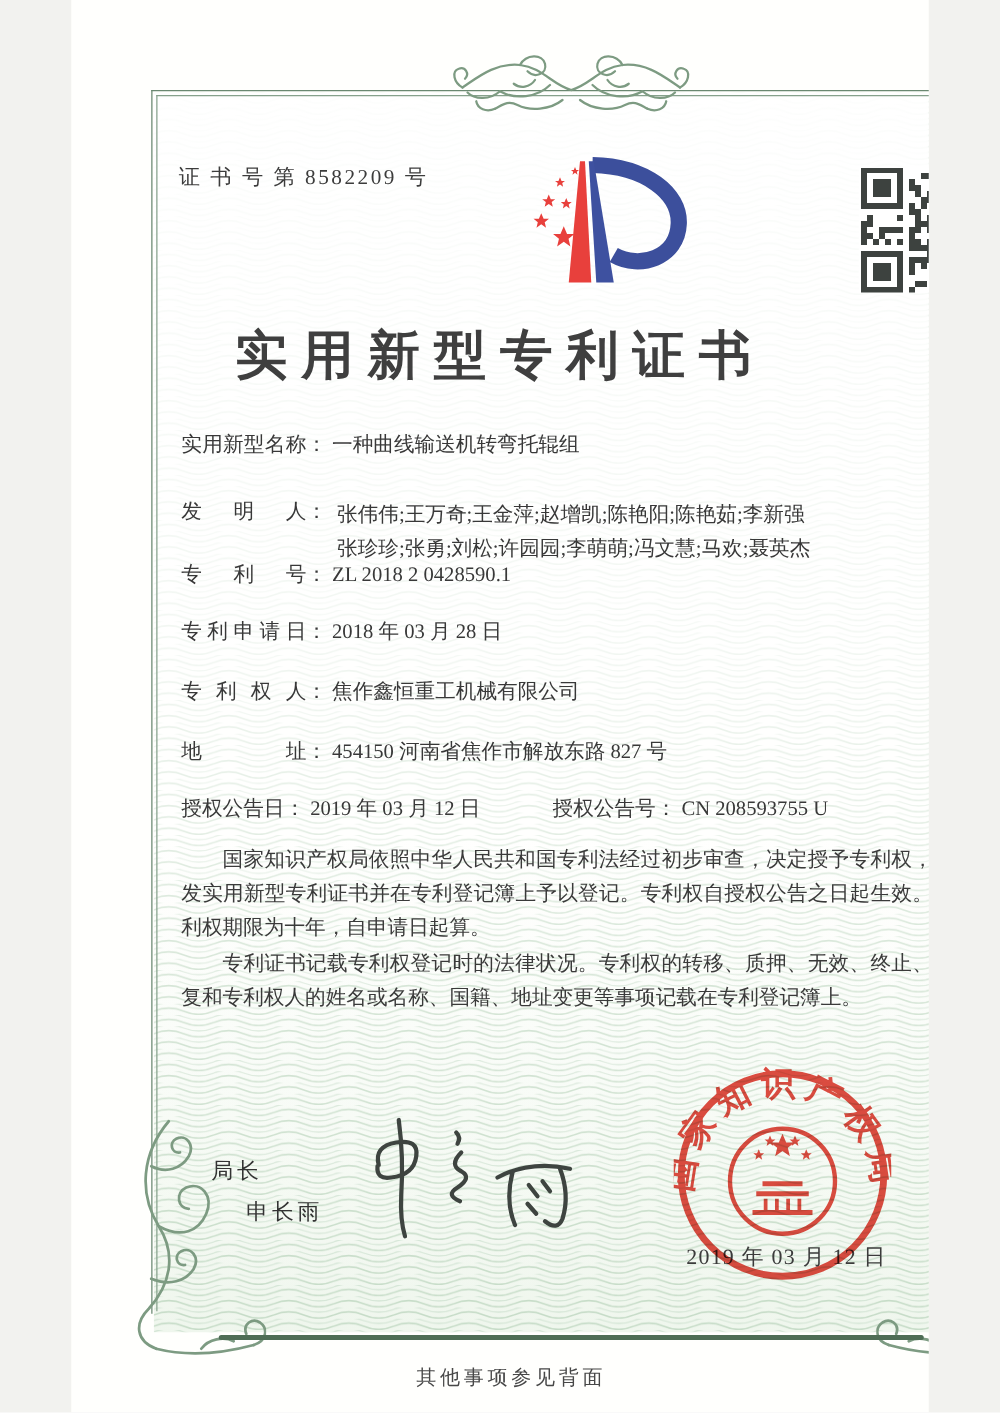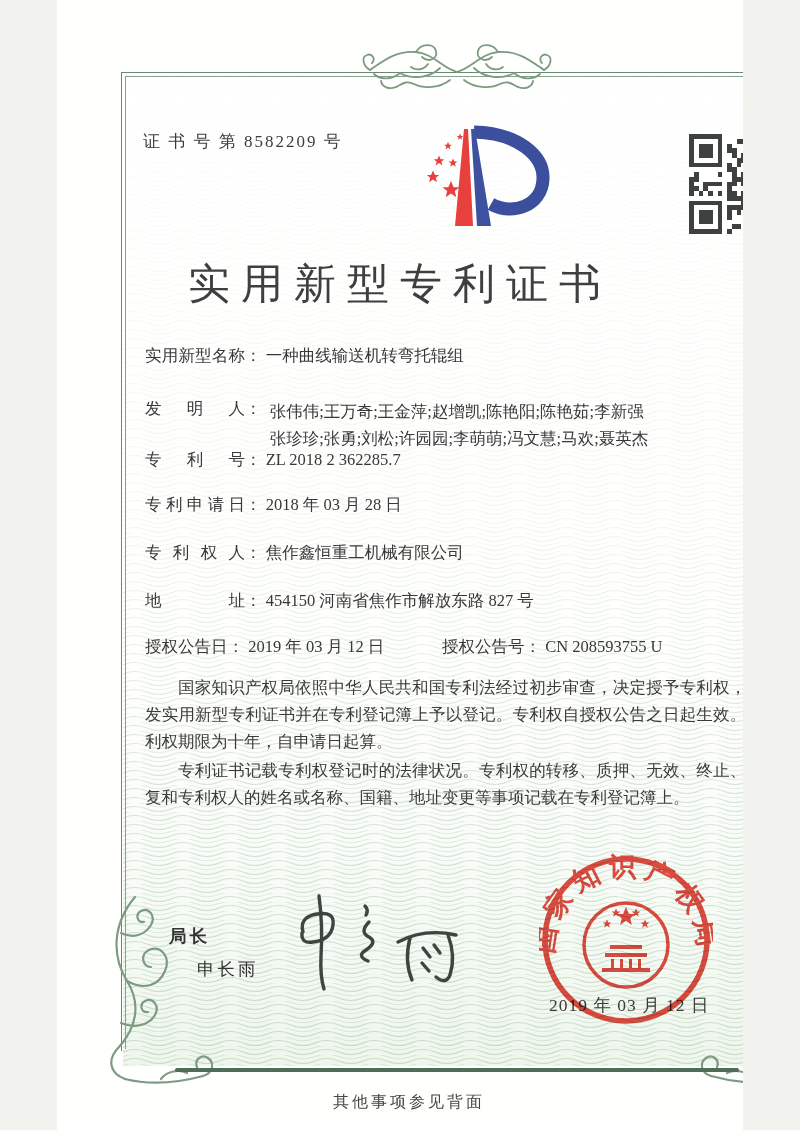--- a/index.html
+++ b/index.html
@@ -18,34 +18,34 @@
   .corner-vine{position:absolute;width:112px;height:192px;top:893px;}
   .corner-vine.left{left:44px;}
   .corner-vine.right{left:644px;transform:scaleX(-1);}
 
   .cert-no{position:absolute;left:86px;top:130px;font-size:17px;letter-spacing:2px;color:#3c3c3c;}
 
   .logo{position:absolute;left:350px;top:120px;width:150px;height:115px;}
   .qr{position:absolute;left:630px;top:134px;width:104px;height:100px;background:#fff;}
 
   .title{position:absolute;left:0;right:0;top:256px;text-align:center;
-    font-size:42px;font-weight:400;letter-spacing:11px;color:#3f3f3f;}
+    font-size:42px;font-weight:700;letter-spacing:11px;color:#3f3f3f;}
 
   .row{position:absolute;left:88px;font-size:16.5px;color:#383838;white-space:nowrap;}
   .lbl{display:inline-block;width:100px;text-align:justify;text-align-last:justify;vertical-align:top;}
   .val{}
   .inv-lines{display:inline-block;vertical-align:top;margin-left:4px;line-height:27px;}
   .grant2{position:absolute;left:297px;top:0;}
 
   .paras{position:absolute;left:86px;top:672px;width:622px;font-size:16.5px;
     line-height:27px;color:#3a3a3a;}
   .paras p{margin:2px;text-indent:2em;text-align:justify;}
 
   .director{position:absolute;left:112px;font-size:17.5px;letter-spacing:3px;color:#333;}
-  .director.t1{top:924px;font-weight:bold;}
+  .director.t1{top:924px;}
   .director.t2{top:957px;margin-left:28px;}
   .signature{position:absolute;left:215px;top:886px;width:200px;height:112px;}
 
   .seal{position:absolute;left:482px;top:853px;width:174px;height:174px;opacity:.88;mix-blend-mode:multiply;z-index:3;}
   .seal-date{position:absolute;left:492px;top:993px;font-size:17.5px;letter-spacing:1px;color:#3b3b3b;z-index:2;}
 
   .page-info{position:absolute;left:0;right:0;top:1044px;text-align:center;font-size:15px;color:#3d3d3d;letter-spacing:1px;z-index:2;}
   .bottom-rule{position:absolute;left:118px;top:1068px;width:564px;height:4px;background:#4e6d55;border-radius:2px;z-index:2;}
   .back-note{position:absolute;left:18px;right:0;top:1092px;text-align:center;font-size:16px;letter-spacing:3px;color:#474747;}
 </style>
@@ -272,21 +272,21 @@
   <div class="row" style="top:398px">
     <span class="lbl">发明人</span><span>：</span>
     <span class="inv-lines">
       <span style="display:block">张伟伟;王万奇;王金萍;赵增凯;陈艳阳;陈艳茹;李新强</span>
       <span style="display:block">张珍珍;张勇;刘松;许园园;李萌萌;冯文慧;马欢;聂英杰</span>
     </span>
   </div>
 
   <div class="row" style="top:449px">
     <span class="lbl">专利号</span><span>：</span>
-    <span class="val">ZL 2018 2 362285.7</span>
+    <span class="val">ZL 2018 2 0428590.1</span>
   </div>
 
   <div class="row" style="top:494px">
     <span class="lbl">专利申请日</span><span>：</span>
     <span class="val">2018 年 03 月 28 日</span>
   </div>
 
   <div class="row" style="top:542px">
     <span class="lbl">专利权人</span><span>：</span>
     <span class="val">焦作鑫恒重工机械有限公司</span>

